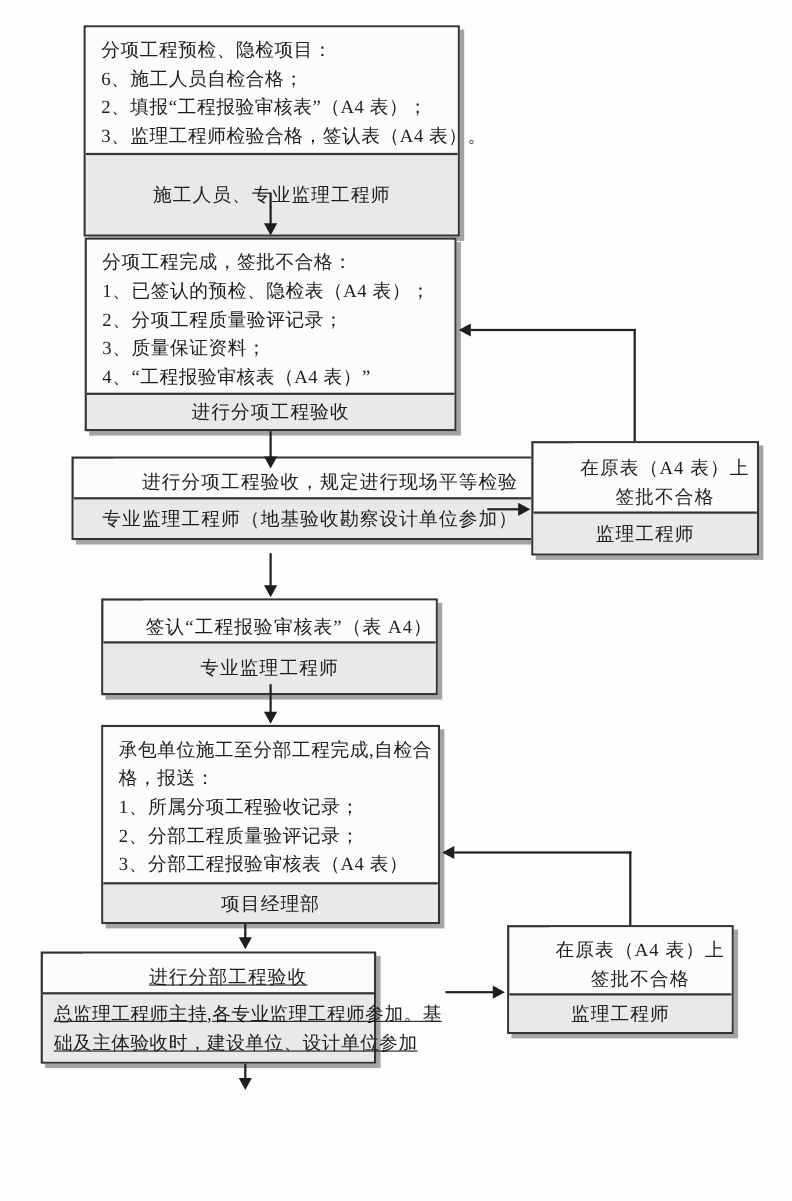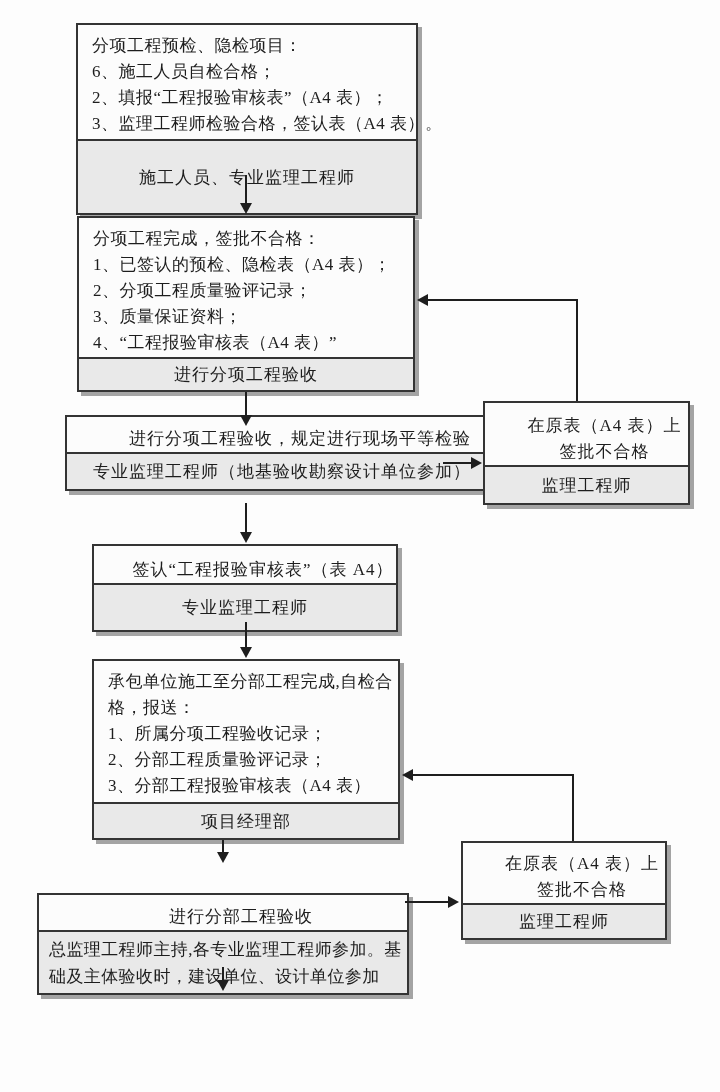--- a/index.html
+++ b/index.html
@@ -25,21 +25,21 @@
   .pfoot.multiline{flex-direction:column;align-items:flex-start;justify-content:center;
     padding:0 6px 0 10px;line-height:27px;letter-spacing:.4px;text-align:left;}
   .tline{white-space:nowrap;}
   
   #b1{left:76px;top:23px;width:342px;height:192px;}  #b1 .pbody{height:114px;}
   #b2{left:77px;top:216px;width:338px;height:176px;} #b2 .pbody{height:139px;}
   #b3{left:65px;top:415px;width:434px;height:76px;}  #b3 .pbody{height:35px;}
   #r1{left:483px;top:401px;width:207px;height:104px;}#r1 .pbody{height:62px;}
   #b4{left:92px;top:544px;width:306px;height:88px;}  #b4 .pbody{height:37px;}
   #b5{left:92px;top:659px;width:308px;height:181px;} #b5 .pbody{height:141px;}
-  #b6{left:37px;top:893px;width:372px;height:102px;} #b6 .pbody{height:35px;}
+  #b6{left:37px;top:865px;width:305px;height:102px;text-decoration:underline;} #b6 .pbody{height:35px;}
   #r2{left:461px;top:841px;width:206px;height:99px;} #r2 .pbody{height:60px;}
   #b7{left:77px;top:993px;width:311px;height:74px;}  #b7 .pbody{height:35px;}
   
   .seg{position:absolute;background:#1e1e1e;}
   .head{position:absolute;width:0;height:0;}
   .head.down{border-left:6px solid transparent;border-right:6px solid transparent;border-top:11px solid #1e1e1e;}
   .head.right{border-top:6px solid transparent;border-bottom:6px solid transparent;border-left:11px solid #1e1e1e;}
   .head.left{border-top:6px solid transparent;border-bottom:6px solid transparent;border-right:11px solid #1e1e1e;}
 </style>
 </head>

